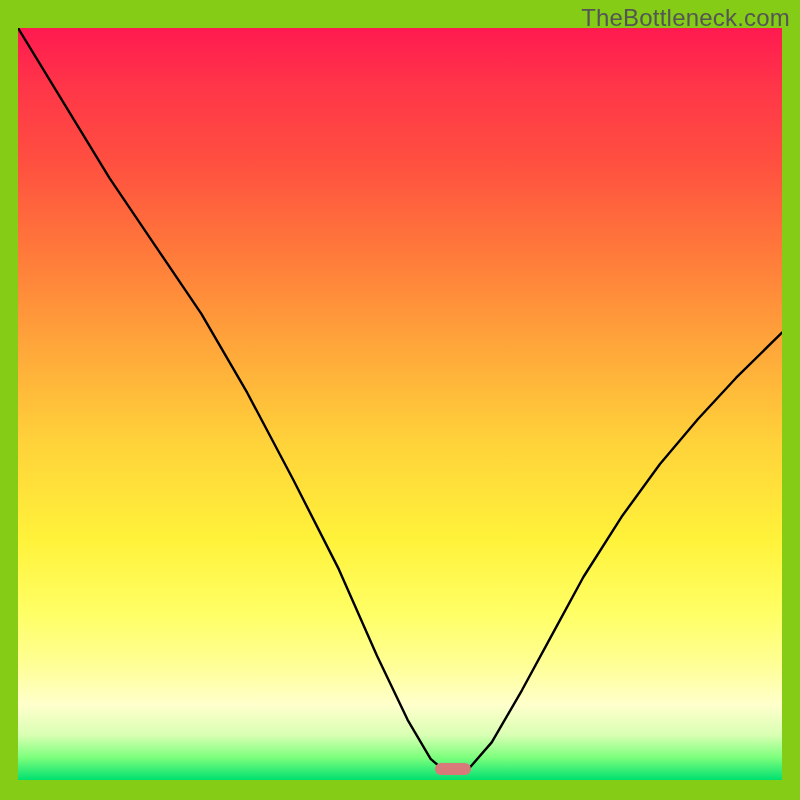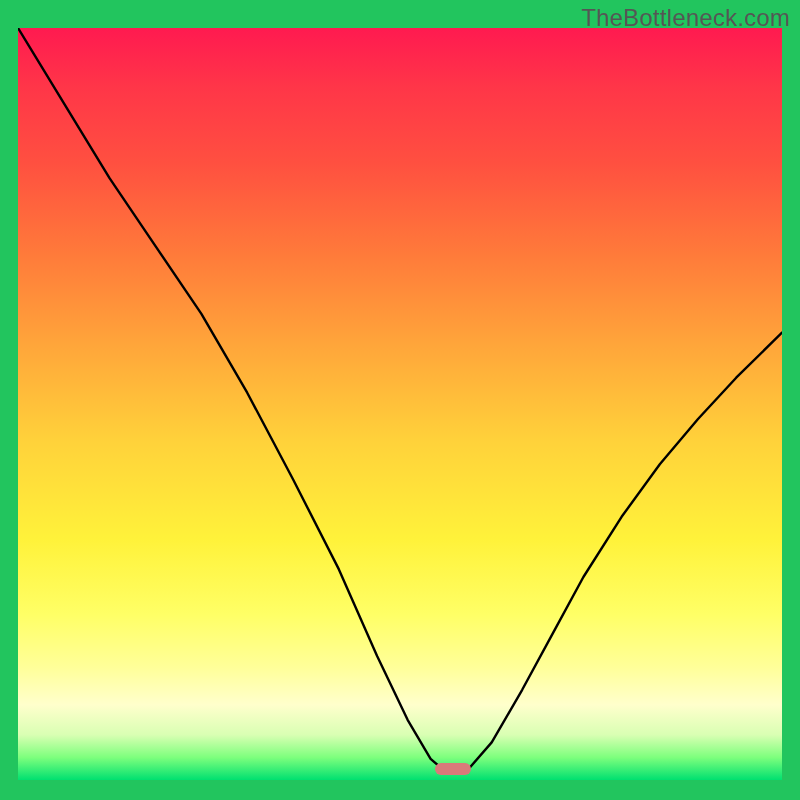--- a/index.html
+++ b/index.html
@@ -8,21 +8,21 @@
     width: 800px;
     height: 800px;
     background: #000;
     font-family: Arial, Helvetica, sans-serif;
     overflow: hidden;
   }
   .stage {
     position: relative;
     width: 800px;
     height: 800px;
-    background: #22c55e;
+    background: #84cc16;
   }
   .watermark {
     position: absolute;
     top: 4px;
     right: 10px;
     color: #555;
     font-size: 24px;
     font-weight: 500;
     letter-spacing: 0.2px;
     user-select: none;

